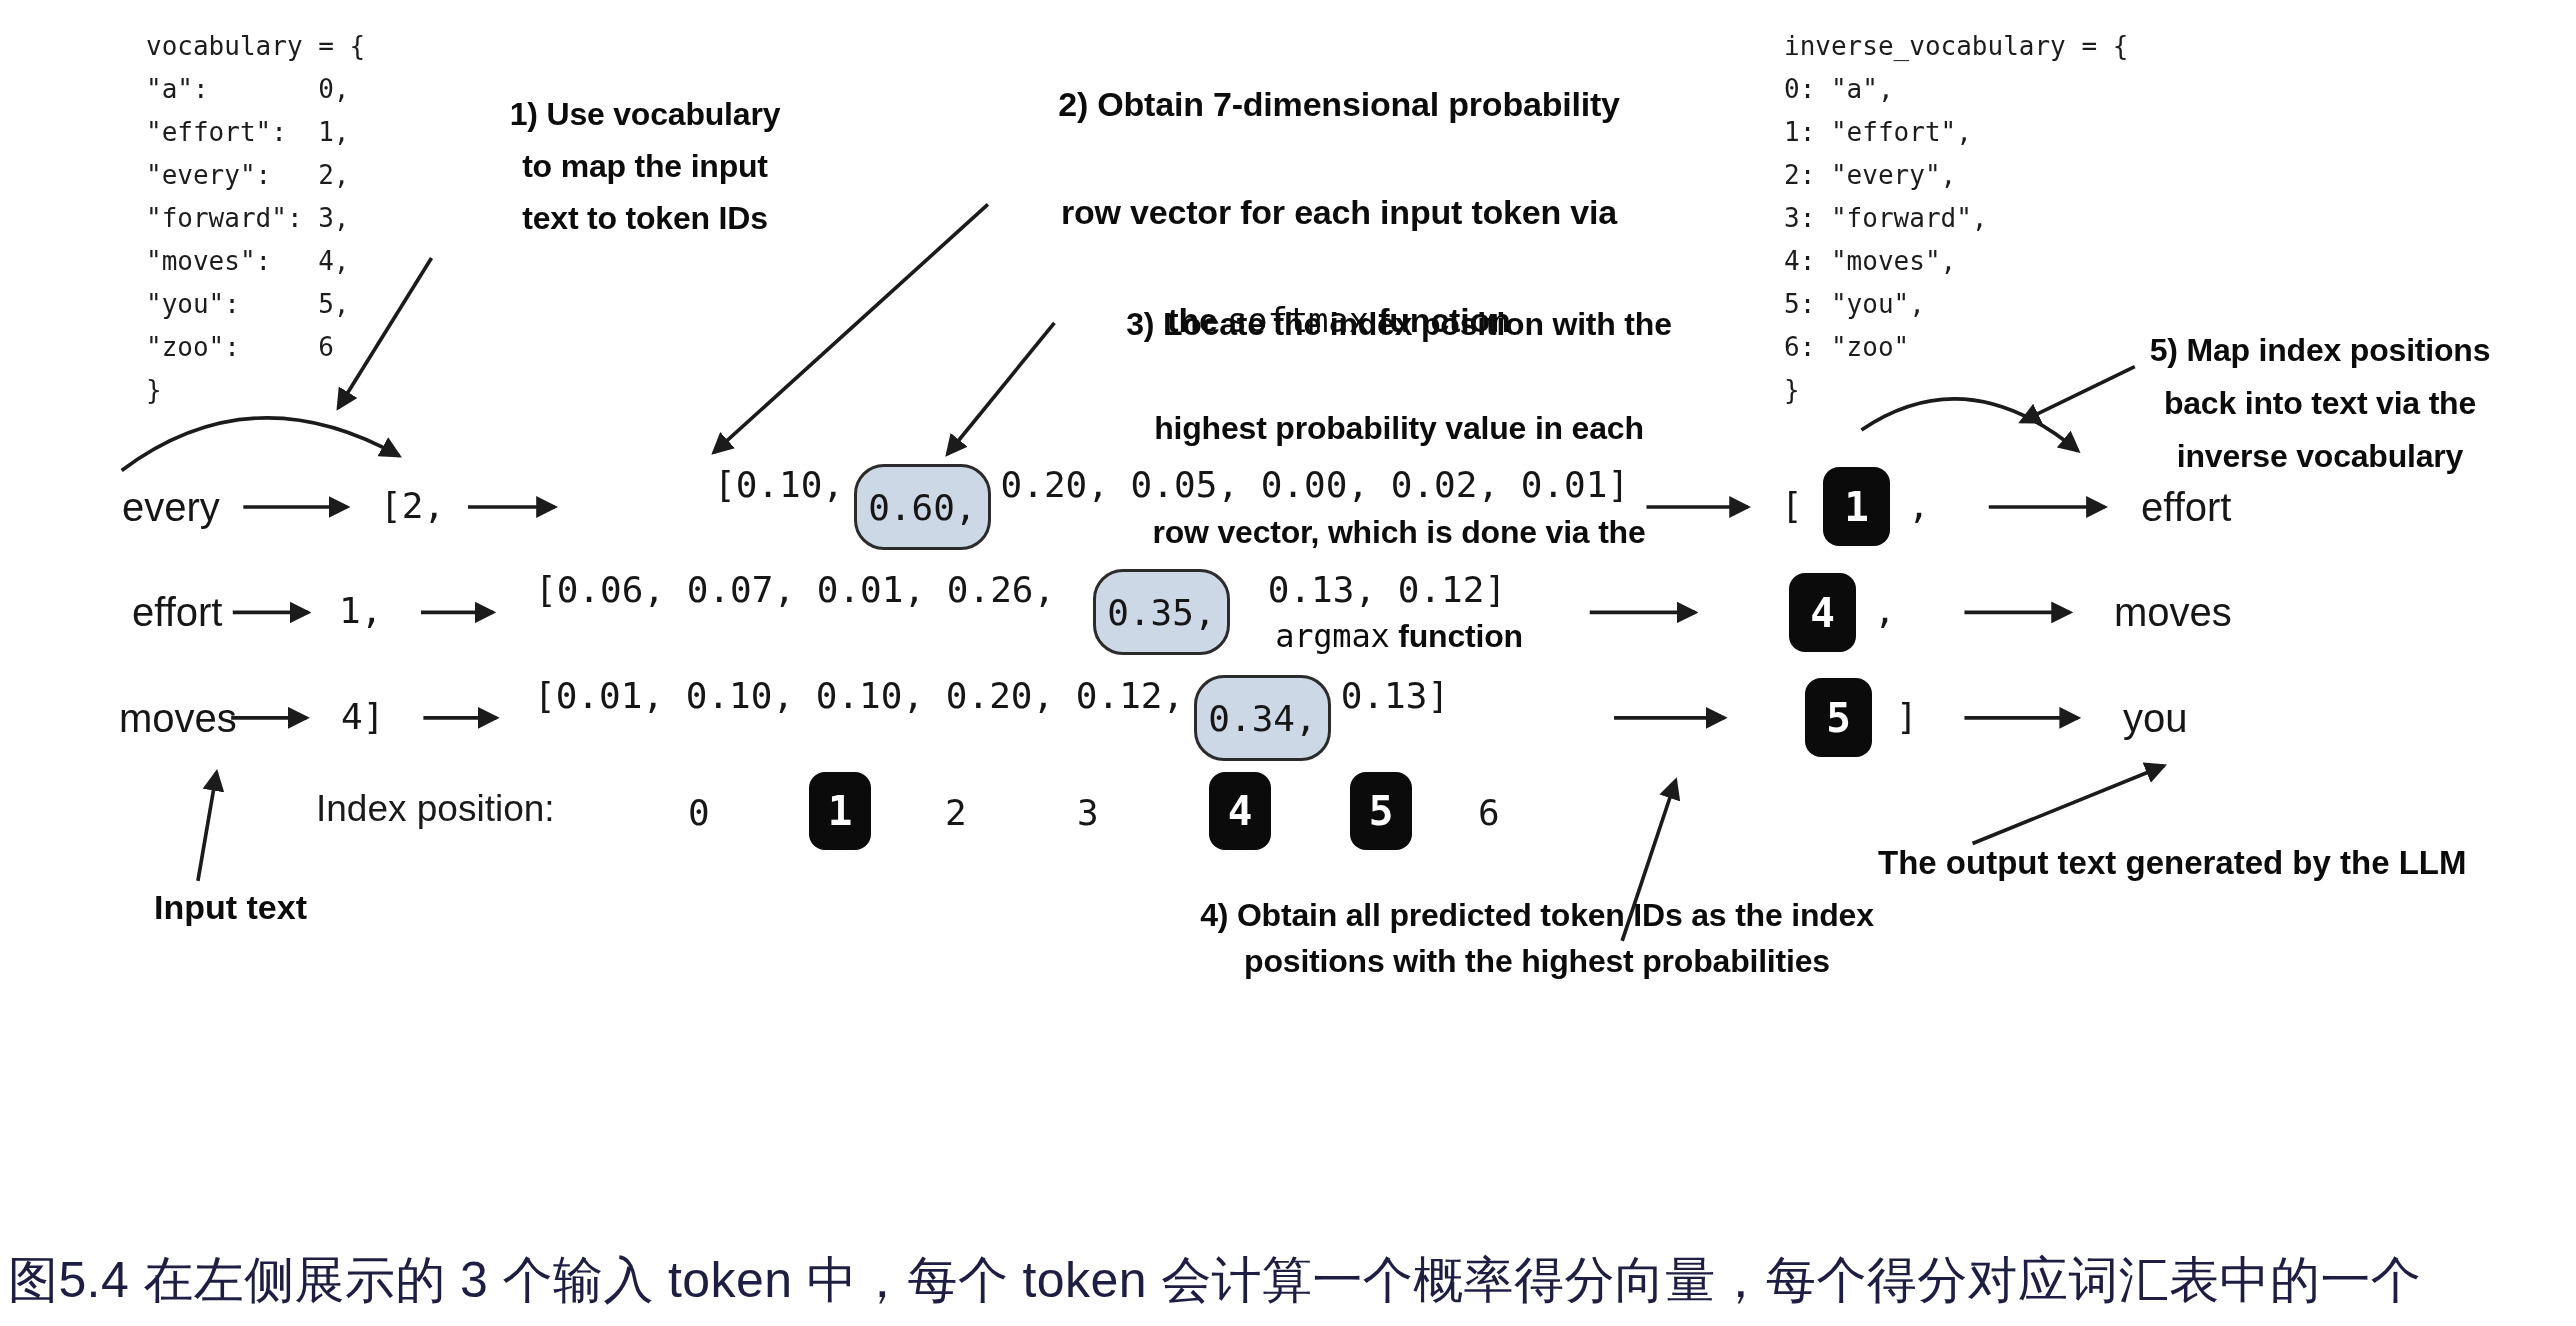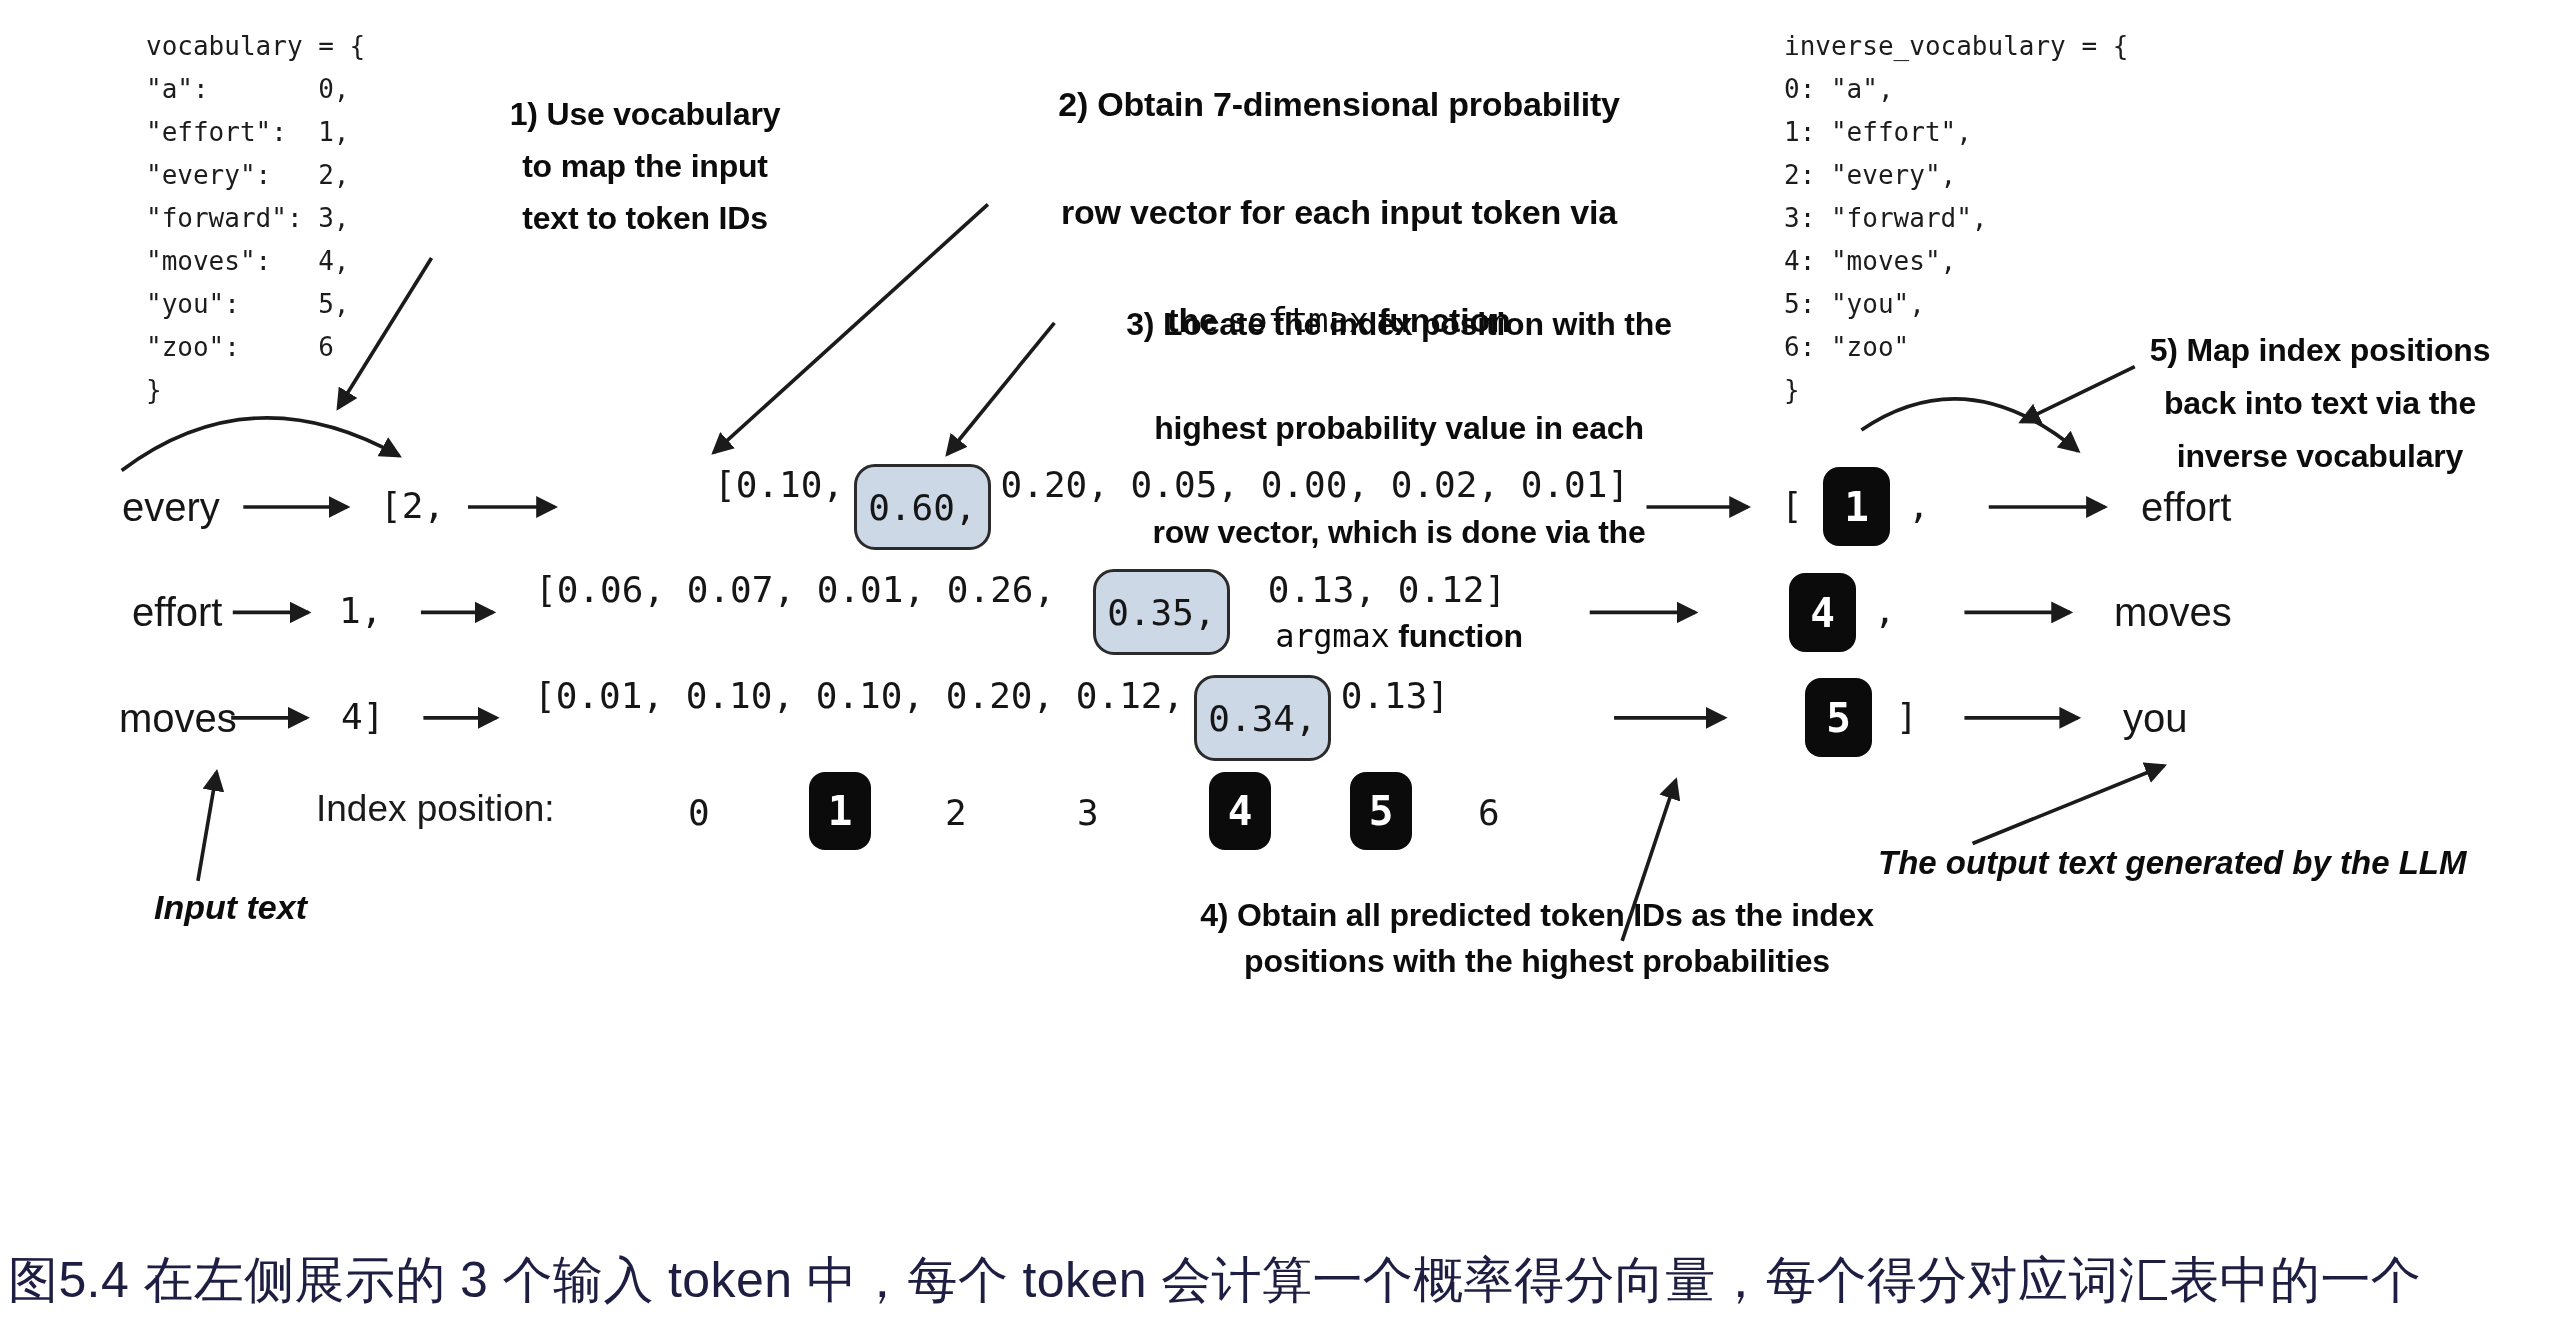--- a/index.html
+++ b/index.html
@@ -9,29 +9,29 @@
   }
   .code{
     position:absolute;font-family:"DejaVu Sans Mono",monospace;
     font-size:26px;line-height:43px;white-space:pre;color:#1c1c1c;margin:12px;
   }
   .ann{
     position:absolute;font-weight:bold;color:#0c0c0c;text-align:center;
     white-space:pre-line;font-size:32px;line-height:52px;letter-spacing:-0.2px;
   }
   .ann .code-inline{font-family:"DejaVu Sans Mono",monospace;font-weight:400;}
-  .label-bold{position:absolute;font-weight:bold;color:#0c0c0c;font-size:34px;white-space:nowrap;font-style:italic;}
+  .label-bold{position:absolute;font-weight:bold;color:#0c0c0c;font-size:34px;white-space:nowrap;}
   .word{position:absolute;font-size:40px;line-height:41px;color:#161616;white-space:nowrap;}
   .tok{position:absolute;font-family:"DejaVu Sans Mono",monospace;font-size:36px;line-height:42px;color:#161616;white-space:pre;}
   .vector{
     position:absolute;display:flex;align-items:flex-start;transform:translateY(-50%);
     font-family:"DejaVu Sans Mono",monospace;font-size:36px;color:#161616;white-space:pre;
   }
   .hlbox{
-    background:#cdd8e6;border:3.2px solid #2b2b2b;border-radius:21px;
+    background:#cdd8e6;border:3.2px solid #2b2b2b;border-radius:30px;
     padding:19.5px 11.4px;margin:0 9.7px;white-space:pre;
   }
   .badge{
     position:absolute;width:67px;height:79px;background:#0b0b0b;color:#ffffff;
     border-radius:16px;display:flex;align-items:center;justify-content:center;
     font-family:"DejaVu Sans Mono",monospace;font-weight:bold;font-size:41px;
   }
   .idx-badge{width:62px;height:78px;}
   .idx-digit{position:absolute;font-family:"DejaVu Sans Mono",monospace;font-size:36px;line-height:41px;color:#161616;}
   .idx-label{position:absolute;font-size:37px;line-height:42px;color:#1a1a1a;white-space:nowrap;}

